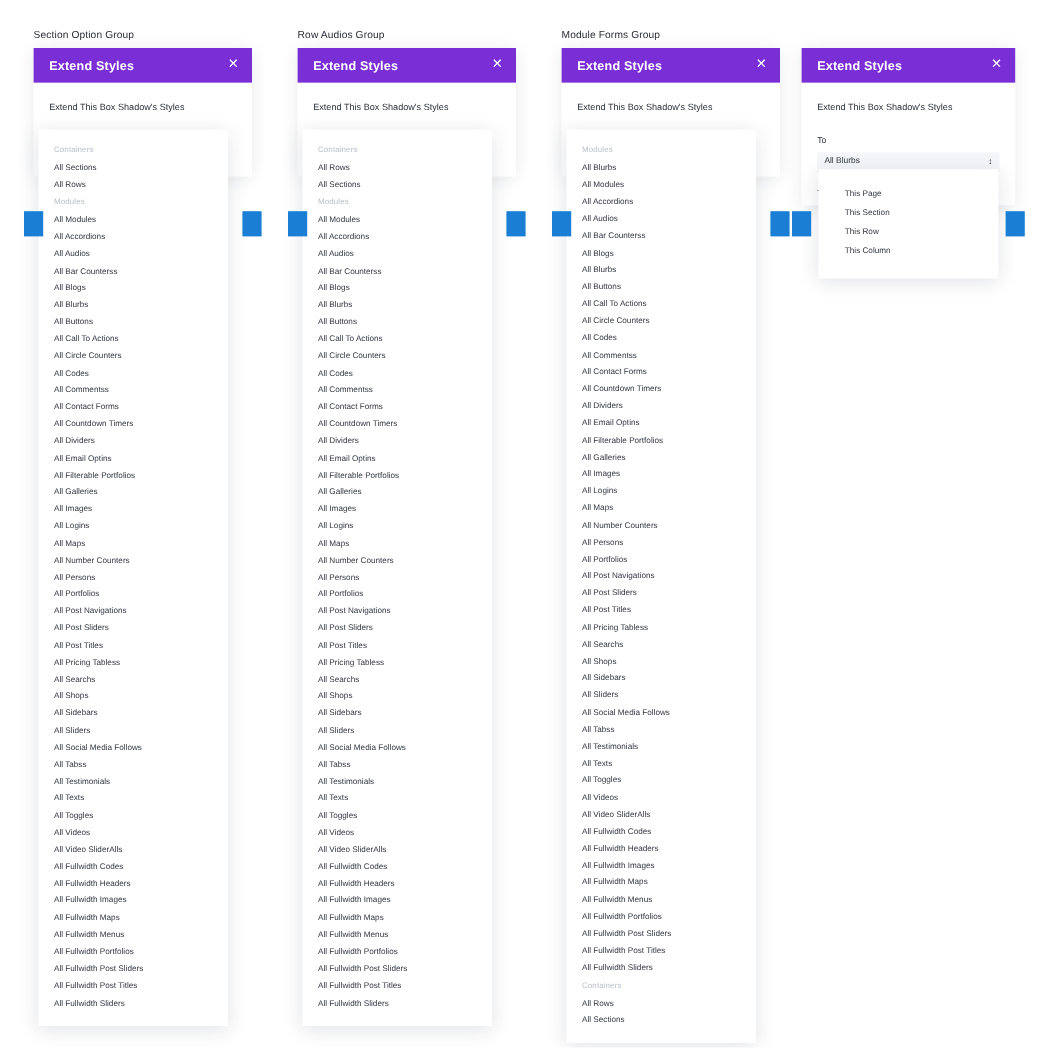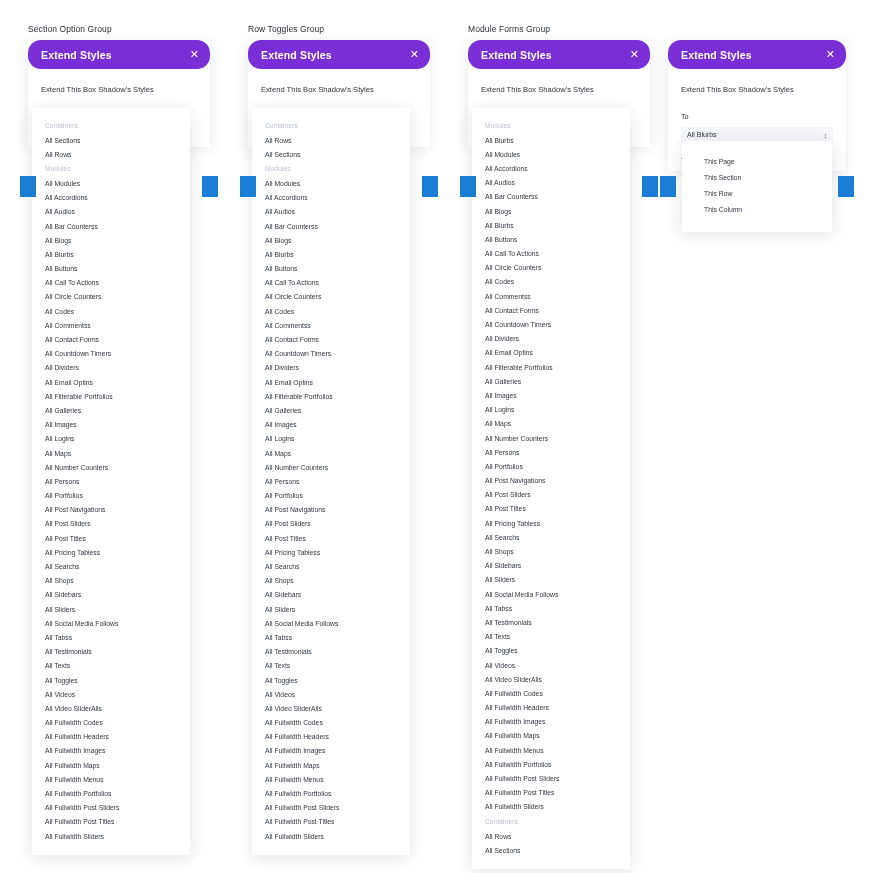--- a/index.html
+++ b/index.html
@@ -52,21 +52,20 @@
   }
   .col-4 .modal { width: 178px; }
 
   .modal-header {
     height: 29px;
     background: #7a2ed6;
     display: flex;
     align-items: center;
     justify-content: space-between;
     padding: 0 11px 0 13px;
-    border-radius: 13px;
   }
   .modal-title {
     color: #ffffff;
     font-size: 10.5px;
     font-weight: bold;
     letter-spacing: .15px;
   }
   .close-icon {
     color: #ffffff;
     font-size: 11px;
@@ -234,21 +233,21 @@
       <div class="dd-item">All Fullwidth Post Sliders</div>
       <div class="dd-item">All Fullwidth Post Titles</div>
       <div class="dd-item">All Fullwidth Sliders</div>
     </div>
 
     <div class="blue-tab left"></div>
     <div class="blue-tab right"></div>
   </div>
 
   <div class="column col-2">
-    <div class="group-caption">Row Toggles Group</div>
+    <div class="group-caption">Row Audios Group</div>
 
     <div class="modal">
       <div class="modal-header">
         <span class="modal-title">Extend Styles</span>
         <span class="close-icon">✕</span>
       </div>
       <div class="modal-body">
         <div class="body-heading">Extend This Box Shadow's Styles</div>
         <div class="field-label">To</div>
       </div>

